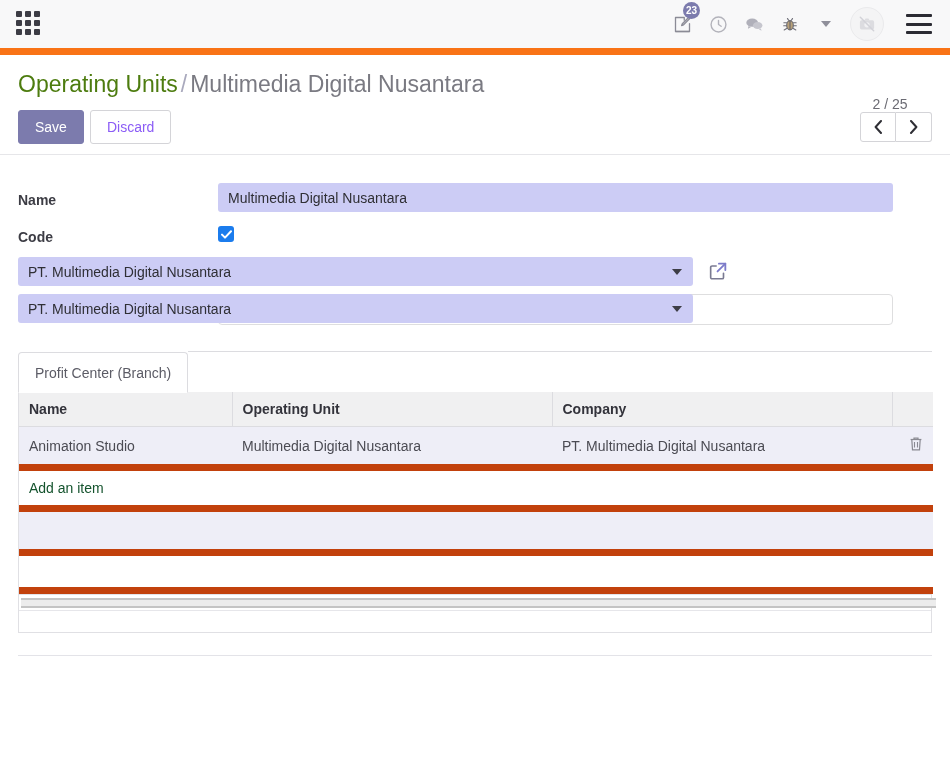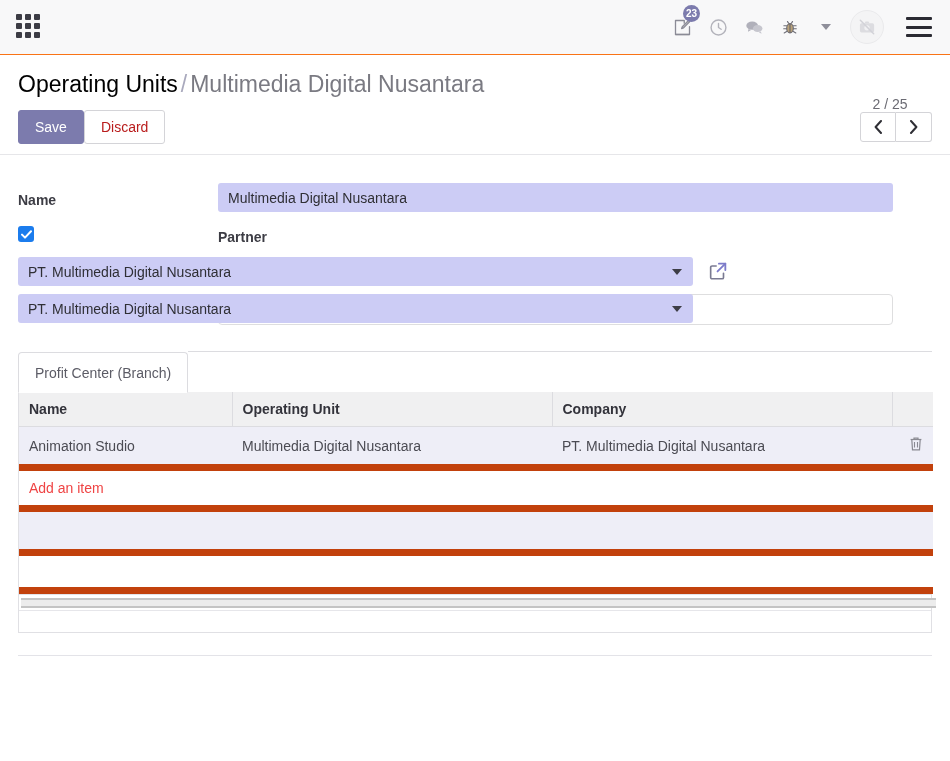--- a/index.html
+++ b/index.html
@@ -11,21 +11,21 @@
     font-family: "Liberation Sans", sans-serif;
     color: #4c4c4c;
     overflow: hidden;
   }
 
   
   .topbar {
     position: relative;
     height: 55px;
     background: #f8f8f9;
-    border-bottom: 1px solid #f97316;
+    border-bottom: 7px solid #f97316;
     display: flex;
     align-items: center;
   }
   .apps-grid {
     margin-left: 16px;
     width: 26px; height: 26px;
     display: grid;
     grid-template-columns: repeat(3, 6px);
     grid-template-rows: repeat(3, 6px);
     gap: 3px;
@@ -88,21 +88,21 @@
     border-bottom: 1px solid #e6e6e9;
     background: #fff;
     position: relative;
   }
   .breadcrumb {
     font-size: 23px;
     line-height: 30px;
     font-weight: 400;
     white-space: nowrap;
   }
-  .bc-link { color: #000000; cursor: pointer; }
+  .bc-link { color: #4d7c0f; cursor: pointer; }
   .bc-sep  { color: #a9a9bd; padding: 0 3px; }
   .bc-cur  { color: #7a7a82; }
 
   .cp-row {
     margin-top: 11px;
     display: flex;
     align-items: center;
   }
   .btn {
     font-family: "Liberation Sans", sans-serif;
@@ -114,22 +114,22 @@
     border: 1px solid transparent;
   }
   .btn-save {
     background: #7c7bad;
     border-color: #7c7bad;
     color: #ffffff;
   }
   .btn-discard {
     background: #ffffff;
     border-color: #d4d4d8;
-    color: #b91c1c;
-    margin-left: 0;
+    color: #8b5cf6;
+    margin-left: 6px;
   }
 
   .pager {
     position: absolute;
     right: 18px;
     bottom: 12px;
     display: flex;
     align-items: center;
     flex-direction: column;
   }
@@ -252,21 +252,21 @@
   table.o-list td {
     font-size: 14px;
     color: #4b4b53;
     padding: 9px 10px;
     border-bottom: 7px solid #c2410c;
     white-space: nowrap;
     overflow: hidden;
   }
   tr.data-row td { background: #eeeef7; }
   tr.add-row td { background: #ffffff; }
-  .add-link { color: #ef4444; cursor: pointer; font-size: 14px; }
+  .add-link { color: #14532d; cursor: pointer; font-size: 14px; }
   tr.filler-purple td { background: #eeeef7; height: 44px; }
   tr.filler-white  td { background: #ffffff; height: 38px; }
   td.trash-cell { text-align: right; padding-right: 12px; }
   .trash { cursor: pointer; display: inline-block; }
 
   .hscroll-track {
     height: 16px;
     background: #ffffff;
     border-top: 1px solid #e3e3e8;
     padding: 3px 0;
@@ -392,30 +392,30 @@
 </div>
 
 <div class="sheet">
   <div class="form-grid">
 
     <div class="f-label">Name</div>
     <div class="f-field">
       <input class="inp" type="text" value="Multimedia Digital Nusantara" style="">
     </div>
 
+    <div class="f-label">Code</div>
 
     <div class="f-field">
       <div class="chk">
         <svg width="11" height="9" viewBox="0 0 11 9">
           <path d="M1 4.6L4 7.6 10 1.2" stroke="#ffffff" stroke-width="2" fill="none" stroke-linecap="round" stroke-linejoin="round"></path>
         </svg>
       </div>
     </div>
 
-    <div class="f-label">Partner</div>
     <div class="f-field">
       <div class="select-wrap">
         <input class="inp" type="text" value="PT. Multimedia Digital Nusantara" style="">
         <span class="sel-caret"></span>
       </div>
       <svg class="ext-link" viewBox="0 0 24 24" fill="none">
         <path d="M13 4h7v7" stroke="#7c7bc9" stroke-width="2" stroke-linecap="round" stroke-linejoin="round"></path>
         <path d="M20 4l-8.5 8.5" stroke="#7c7bc9" stroke-width="2" stroke-linecap="round"></path>
         <path d="M18 14.5V19a1.5 1.5 0 01-1.5 1.5h-11A1.5 1.5 0 014 19V8a1.5 1.5 0 011.5-1.5H10" stroke="#7a7a92" stroke-width="1.8" stroke-linecap="round" stroke-linejoin="round"></path>
       </svg>

